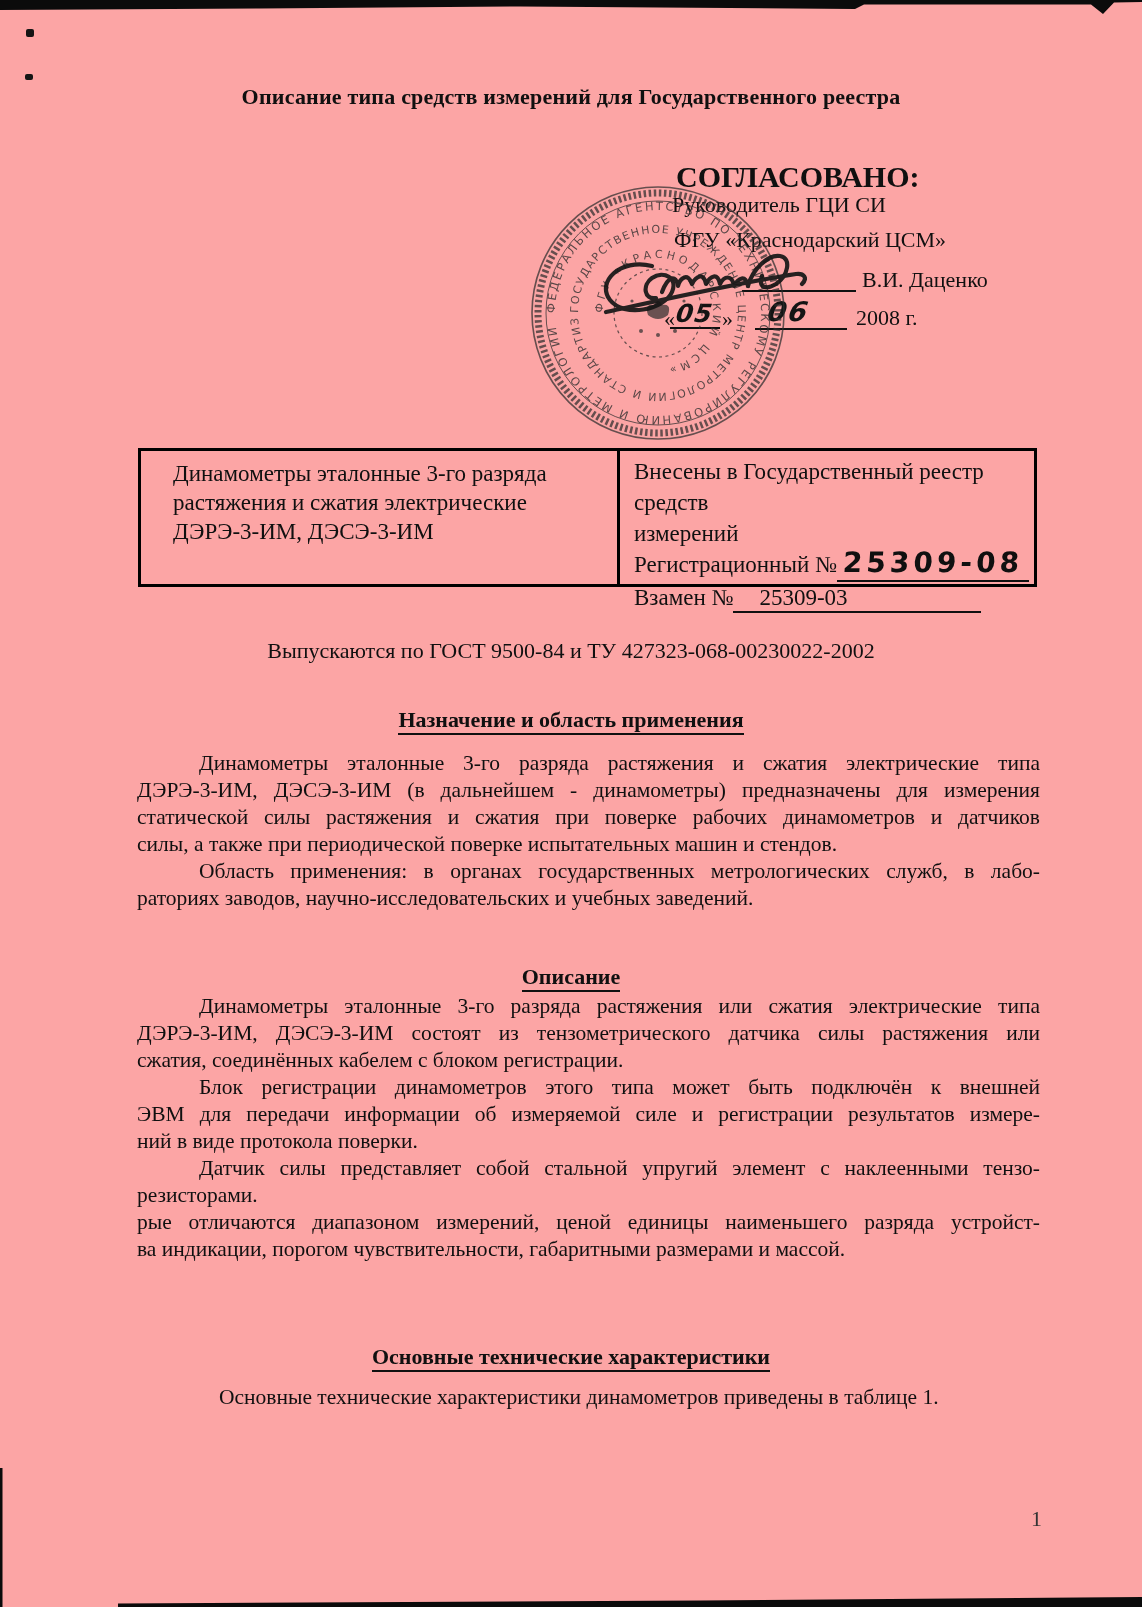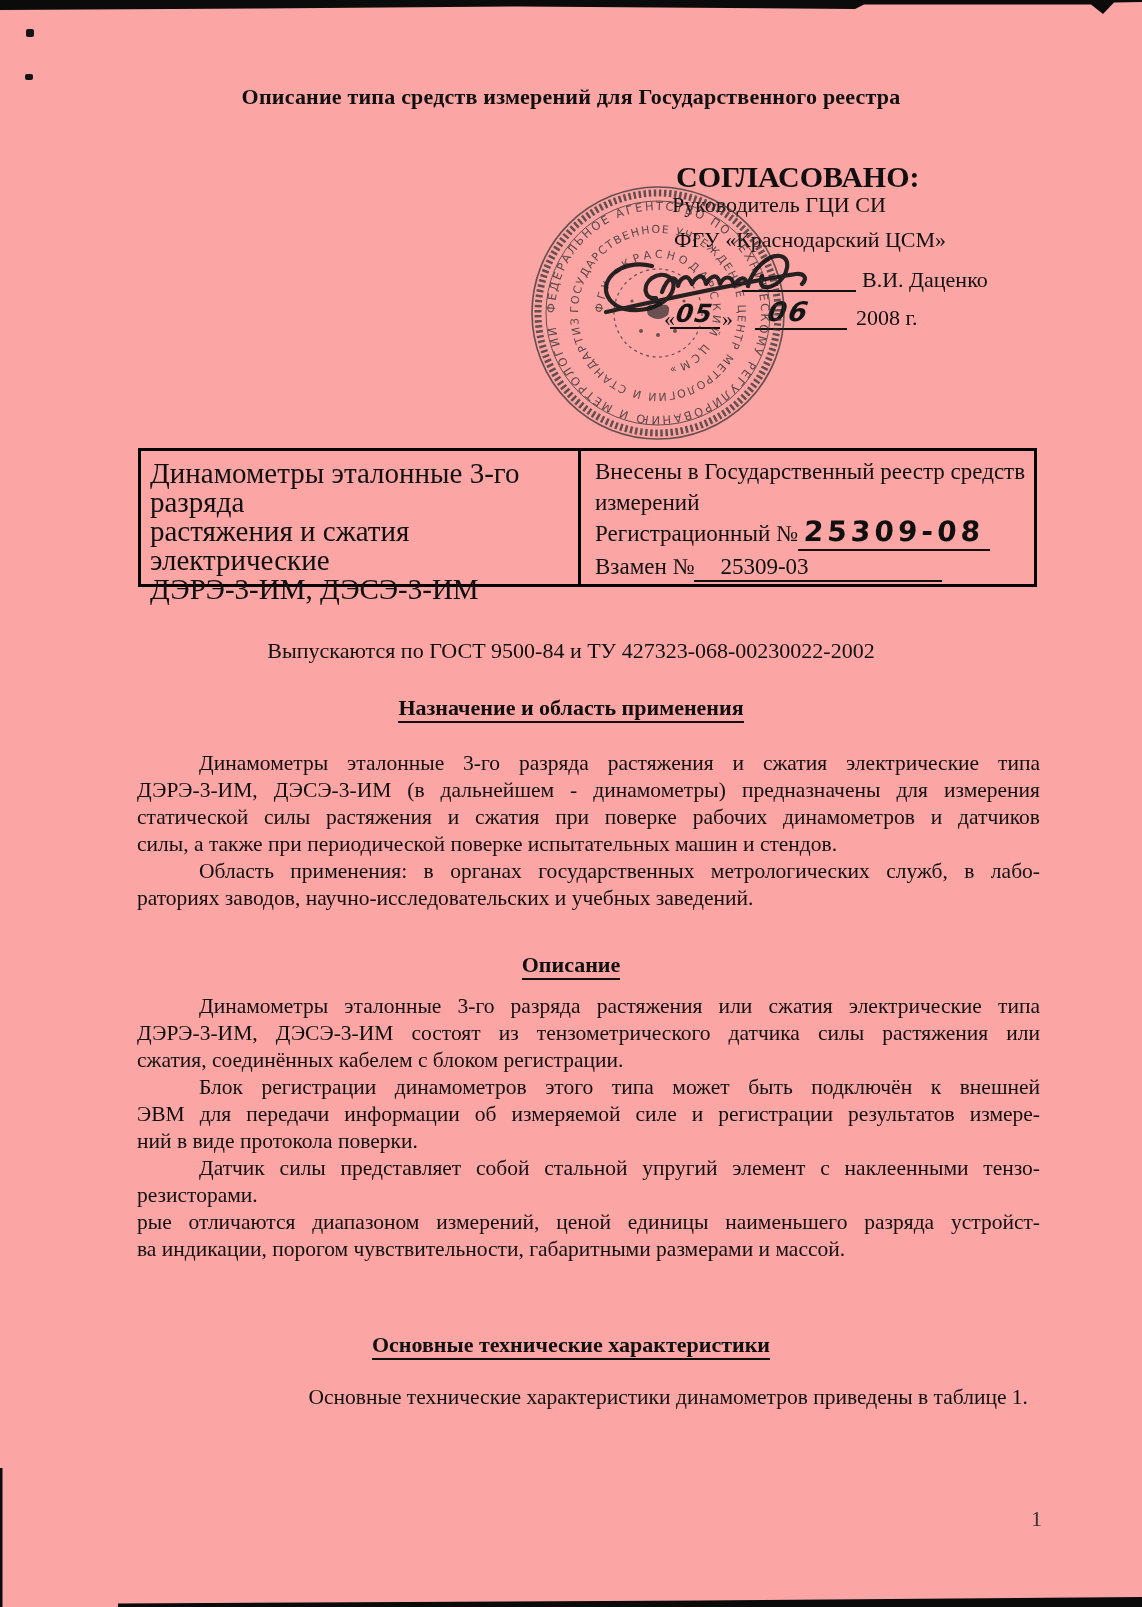--- a/index.html
+++ b/index.html
@@ -6,21 +6,21 @@
   .page {
     position:relative; width:1142px; height:1607px; margin:0 auto;
     background:#fca5a5; overflow:hidden;
     font-family:"Liberation Serif","DejaVu Serif",serif; color:#101010;
   }
   .abs { position:absolute; }
 
   
   .doc-title { top:84px; left:0; width:100%; text-align:center;
                font-size:22px; font-weight:bold; letter-spacing:0.2px; }
-  .section-head { left:0; width:100%; text-align:center; font-size:22px; font-weight:bold; }
+  .section-head { left:0; width:100%; text-align:center; font-size:22px; font-weight:bold;margin-top:12px; }
   .section-head span { border-bottom:2.5px solid #101010; padding-bottom:1px; }
 
   
   .ap-heading { left:676px; top:160px; font-size:30px; font-weight:bold; }
   .ap-role    { left:672px; top:192px; font-size:22px; }
   .ap-org     { left:674px; top:227px; font-size:22px; }
   .ap-signer  { left:862px; top:267px; font-size:22px; }
   .sig-underline   { left:742px; top:290px; width:114px; border-bottom:2px solid #101010; height:0; }
   .q-open  { left:664px; top:306px; font-size:22px; }
   .q-close { left:722px; top:306px; font-size:22px; }
@@ -31,41 +31,41 @@
   .hw-day   { left:676px; top:299px; font-size:25px; transform:skewX(-18deg); letter-spacing:1px; }
   .hw-month { left:768px; top:296px; font-size:27px; transform:skewX(-20deg); letter-spacing:2px; }
 
   
   .stamp { left:528px; top:183px; width:260px; height:260px; }
   .sig   { left:592px; top:248px; width:280px; height:80px; }
 
   
   .info-table { left:138px; top:448px; width:893px; height:133px;
                 border:3px solid #000; display:flex; }
-  .it-left { width:420px; border-right:3px solid #000; padding:8px 8px 0 9px;
-             font-size:29px; line-height:29px; }
+  .it-left { width:420px; border-right:3px solid #000; padding:8px 24px 0 9px;
+             font-size:23px; line-height:29px;margin-left:23px; }
   .it-right { flex:1; padding:5px 0 0 14px; font-size:23px; line-height:31px; }
   .reg-row  { white-space:nowrap; height:33px; }
   .uline-hw { display:inline-block; border-bottom:2px solid #101010; vertical-align:baseline; }
   .hw-reg   { display:inline-block; font-family:"DejaVu Sans",sans-serif; font-weight:bold;
               font-size:28px; letter-spacing:4px; transform:skewX(-4deg);
               line-height:26px; padding:0 6px; }
   .uline-typed { display:inline-block; border-bottom:2px solid #101010;
                  min-width:222px; padding-left:26px; line-height:26px; }
 
   
   .standards { top:638px; left:0; width:100%; text-align:center; font-size:22px; }
 
   
   .pblock { left:137px; width:903px; font-size:21.5px; }
   .ln   { height:27px; line-height:27px; text-align:left; }
   .j    { text-align:justify; text-align-last:justify; }
   .ind  { text-indent:62px; }
 
-  .specs-line { left:125px; top:1385px; width:903px; font-size:21.5px; text-indent:70px;text-align:right; }
+  .specs-line { left:149px; top:1385px; width:903px; font-size:21.5px; text-indent:70px; }
 
   .page-num { left:1031px; top:1506px; font-size:22px; color:#333; }
 
   .edge-art { left:0; top:0; width:1142px; height:1607px; pointer-events:none; }
 </style>
 </head>
 <body>
 
 <div class="page">
 

